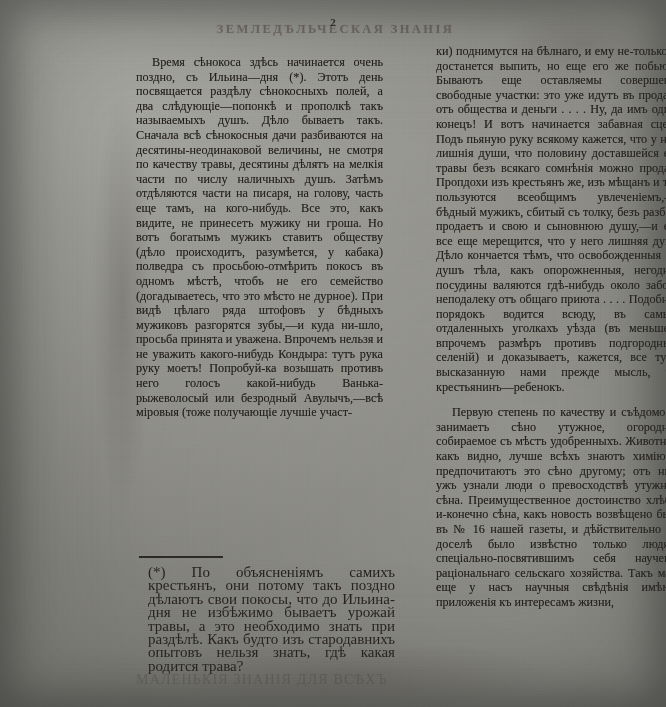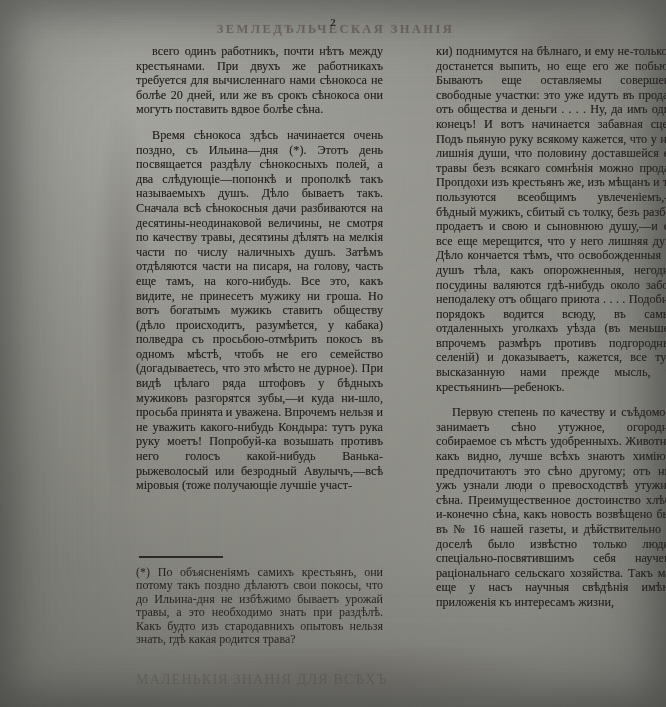--- a/index.html
+++ b/index.html
@@ -93,24 +93,24 @@
   .rule {
     position: absolute;
     left: 139px;
     top: 556px;
     width: 84px;
     height: 2px;
     background: #2d2926;
   }
   .footnote {
     position: absolute;
-    left: 136px;
+    left: 148px;
     top: 566px;
     width: 247px;
-    font-size: 12px;
+    font-size: 15px;
     line-height: 13.4px;
     text-align: justify;
     color: #272220;
     font-family: Liberation Serif, serif;
   }
   .footnote p { margin: 0; text-indent: 0; }
   
   .bleed {
     position: absolute;
     left: 136px;
@@ -135,21 +135,20 @@
   <div class="smudge" style="left:92px; top:90px; width:60px; height:420px; background:radial-gradient(ellipse at center, rgba(60,55,50,0.22), rgba(60,55,50,0) 70%);"></div>
   <div class="smudge" style="left:150px; top:640px; width:400px; height:70px; background:radial-gradient(ellipse at center, rgba(70,62,55,0.20), rgba(70,62,55,0) 72%);"></div>
   <div class="smudge" style="left:500px; top:10px; width:160px; height:70px; background:radial-gradient(ellipse at center, rgba(70,62,55,0.18), rgba(70,62,55,0) 70%);"></div>
 
   <div class="content">
 
     <div class="folio">2</div>
     <div class="runhead">ЗЕМЛЕДѢЛЬЧЕСКАЯ ЗНАНІЯ</div>
 
     <div class="col left">
-      <p>всего одинъ работникъ, почти нѣтъ между крестьянами. При двухъ же работникахъ требуется для вычисленнаго нами сѣнокоса не болѣе 20 дней, или же въ срокъ сѣнокоса они могутъ поставить вдвое болѣе сѣна.</p>
       <div class="gap"></div>
       <p>Время сѣнокоса здѣсь начинается очень поздно, съ Ильина—дня (*). Этотъ день посвящается раздѣлу сѣнокосныхъ полей, а два слѣдующіе—попонкѣ и прополкѣ такъ называемыхъ душъ. Дѣло бываетъ такъ. Сначала всѣ сѣнокосныя дачи разбиваются на десятины-неодинаковой величины, не смотря по качеству травы, десятины дѣлятъ на мелкія части по числу наличныхъ душъ. Затѣмъ отдѣляются части на писаря, на голову, часть еще тамъ, на кого-нибудь. Все это, какъ видите, не принесетъ мужику ни гроша. Но вотъ богатымъ мужикъ ставитъ обществу (дѣло происходитъ, разумѣется, у кабака) полведра съ просьбою-отмѣрить покосъ въ одномъ мѣстѣ, чтобъ не его семейство (догадываетесь, что это мѣсто не дурное). При видѣ цѣлаго ряда штофовъ у бѣдныхъ мужиковъ разгорятся зубы,—и куда ни-шло, просьба принята и уважена. Впрочемъ нельзя и не уважить какого-нибудь Кондыра: тутъ рука руку моетъ! Попробуй-ка возышать противъ него голосъ какой-нибудь Ванька-рыжеволосый или безродный Авулычъ,—всѣ міровыя (тоже получающіе лучшіе участ-</p>
     </div>
 
     <div class="col right">
       <p class="noindent">ки) поднимутся на бѣлнаго, и ему не-только не достанется выпить, но еще его же побьютъ. Бываютъ еще оставляемы совершенно свободные участки: это уже идутъ въ продажу отъ общества и деньги . . . . Ну, да имъ одинъ конецъ! И вотъ начинается забавная сцена. Подъ пьяную руку всякому кажется, что у него лишнія души, что половину доставшейся ему травы безъ всякаго сомнѣнія можно продать. Пропдохи изъ крестьянъ же, изъ мѣщанъ и т. п. пользуются всеобщимъ увлеченіемъ,—и бѣдный мужикъ, сбитый съ толку, безъ разбора продаетъ и свою и сыновнюю душу,—и ему все еще мерещится, что у него лишняя душа. Дѣло кончается тѣмъ, что освобожденныя отъ душъ тѣла, какъ опорожненныя, негодныя посудины валяются гдѣ-нибудь около забора, неподалеку отъ общаго приюта . . . . Подобный порядокъ водится всюду, въ самыхъ отдаленныхъ уголкахъ уѣзда (въ меньшемъ впрочемъ размѣръ противъ подгородныхъ селеній) и доказываетъ, кажется, все туже, высказанную нами прежде мысль, что крестьянинъ—ребенокъ.</p>
       <div class="gap"></div>
       <p>Первую степень по качеству и съѣдомости занимаетъ сѣно утужное, огородное, собираемое съ мѣстъ удобренныхъ. Животныя, какъ видно, лучше всѣхъ знаютъ химію, и предпочитаютъ это сѣно другому; отъ нихъ ужъ узнали люди о превосходствѣ утужнаго сѣна. Преимущественное достоинство хлѣбца и-конечно сѣна, какъ новость возвѣщено было въ № 16 нашей газеты, и дѣйствительно это доселѣ было извѣстно только людямъ спеціально-посвятившимъ себя наученію раціональнаго сельскаго хозяйства. Такъ мало еще у насъ научныя свѣдѣнія имѣютъ приложенія къ интересамъ жизни,</p>
     </div>
 

